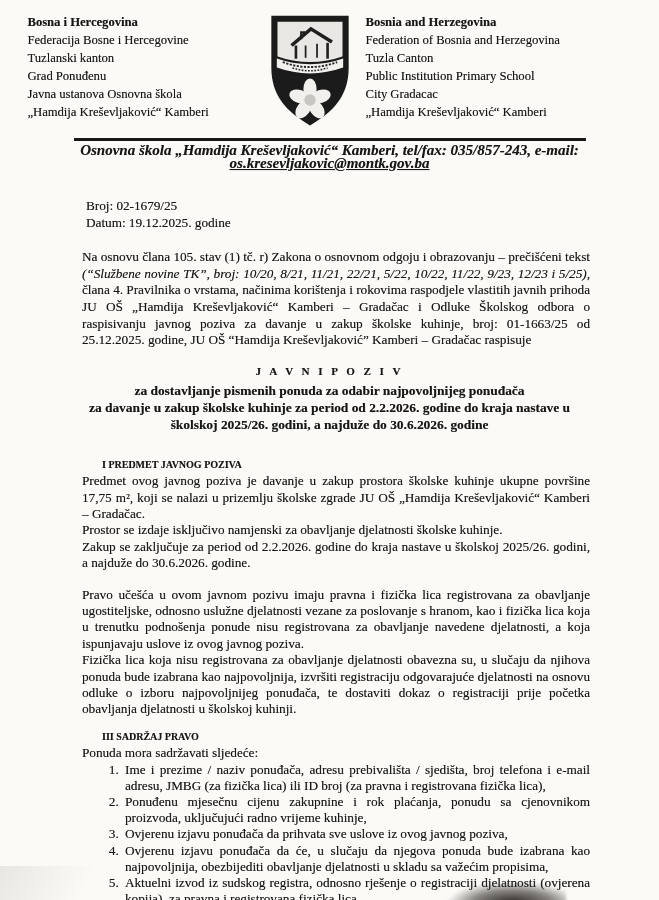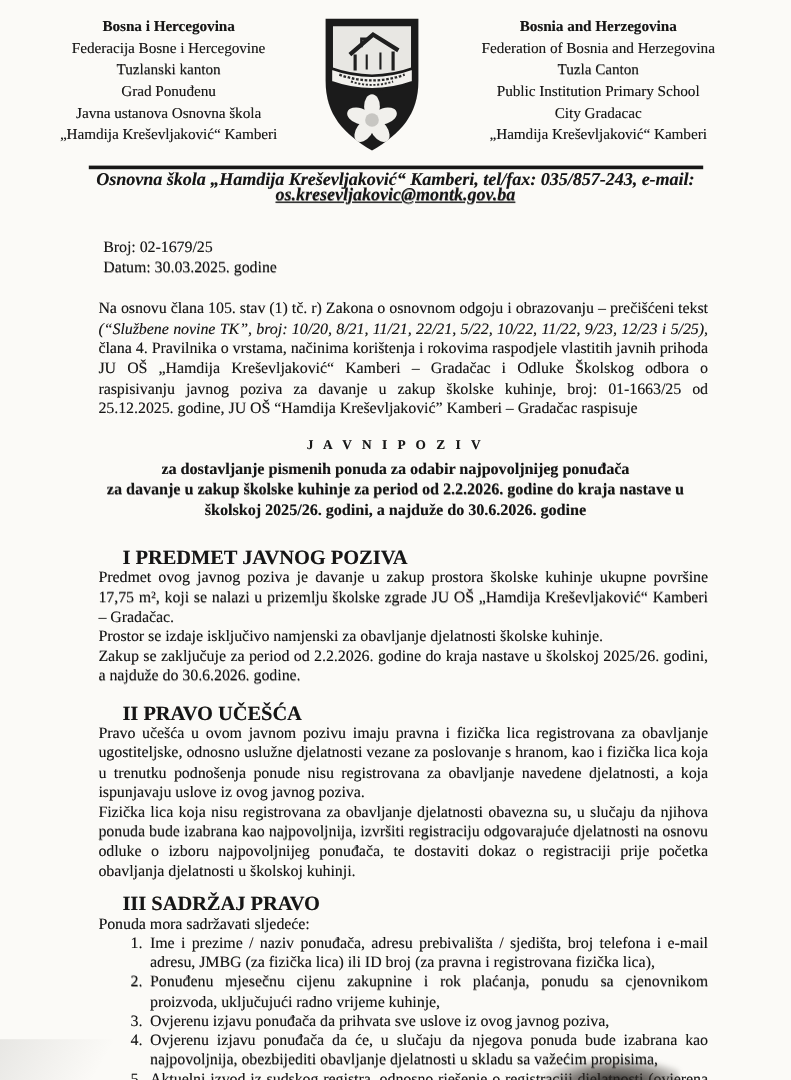--- a/index.html
+++ b/index.html
@@ -14,21 +14,21 @@
     background:#fbfaf7;
     color:#161616;
     overflow:hidden;
     text-shadow:0.2px 0.2px 0.35px rgba(15,15,15,0.45);
   }
   
   .doc-header {
     display:flex; justify-content:center; align-items:flex-start;
     gap:12px; padding-top:13px;
   }
-  .h-col { text-align:center; font-size:12.6px; line-height:18px; }
+  .h-col { text-align:left; font-size:12.6px; line-height:18px; }
   .h-left  { width:226px; }
   .h-right { width:266px; }
   .h-col .l0 { font-weight:bold; }
   .crest { width:88px; display:flex; justify-content:center; }
   .contact-block {
     width:512px; margin:9px auto 0;
     border-top:3px solid #171717;
     padding-top:3px;
     text-align:center;
     font-style:italic; font-weight:bold;
@@ -53,21 +53,21 @@
     font-size:13.4px; line-height:17px;
   }
   .t-main { font-size:11px; letter-spacing:3px; margin-bottom:2px; }
   .section {
     margin:0 69px 0 82px;
     font-size:13.2px; line-height:16.4px;
   }
   .s1 { margin-top:24px; }
   .s2 { margin-top:15px; }
   .s3 { margin-top:11px; }
-  .sec-heading { font-weight:bold; margin-left:20px; font-size:17px; }
+  .sec-heading { font-weight:bold; margin-left:20px; font-size:10px; }
   .section p { margin:0; text-align:justify; }
   ol.offer-list {
     margin:0; padding-left:40px;
     line-height:16.2px;
   }
   ol.offer-list li { text-align:justify; padding-left:3px; }
   
   .smudge {
     position:absolute; left:448px; top:882px;
     width:118px; height:22px;
@@ -131,42 +131,41 @@
       <div>„Hamdija Kreševljaković“ Kamberi</div>
     </div>
   </header>
 
   <div class="contact-block">
     <span>Osnovna škola „Hamdija Kreševljaković“ Kamberi, tel/fax: 035/857-243, e-mail: </span><span class="email">os.kresevljakovic@montk.gov.ba</span>
   </div>
 
   <div class="meta">
     <div>Broj: 02-1679/25</div>
-    <div>Datum: 30.03.2025. godine</div>
+    <div>Datum: 19.12.2025. godine</div>
   </div>
 
   <p class="legal">
     <span>Na osnovu člana 105. stav (1) tč. r) Zakona o osnovnom odgoju i obrazovanju – prečišćeni tekst </span><span class="it">(“Službene novine TK”, broj: 10/20, 8/21, 11/21, 22/21, 5/22, 10/22, 11/22, 9/23, 12/23 i 5/25), </span><span>člana 4. Pravilnika o vrstama, načinima korištenja i rokovima raspodjele vlastitih javnih prihoda JU OŠ „Hamdija Kreševljaković“ Kamberi – Gradačac i Odluke Školskog odbora o raspisivanju javnog poziva za davanje u zakup školske kuhinje, broj: 01-1663/25 od 25.12.2025. godine, JU OŠ “Hamdija Kreševljaković” Kamberi – Gradačac raspisuje</span>
   </p>
 
   <div class="title-block">
     <div class="t-main">J A V N I   P O Z I V</div>
     <div>za dostavljanje pismenih ponuda za odabir najpovoljnijeg ponuđača</div>
     <div>za davanje u zakup školske kuhinje za period od 2.2.2026. godine do kraja nastave u školskoj 2025/26. godini, a najduže do 30.6.2026. godine</div>
   </div>
 
   <div class="section s1">
     <div class="sec-heading">I PREDMET JAVNOG POZIVA</div>
     <p>Predmet ovog javnog poziva je davanje u zakup prostora školske kuhinje ukupne površine 17,75 m², koji se nalazi u prizemlju školske zgrade JU OŠ „Hamdija Kreševljaković“ Kamberi – Gradačac.</p>
     <p>Prostor se izdaje isključivo namjenski za obavljanje djelatnosti školske kuhinje.</p>
     <p>Zakup se zaključuje za period od 2.2.2026. godine do kraja nastave u školskoj 2025/26. godini, a najduže do 30.6.2026. godine.</p>
   </div>
 
   <div class="section s2">
-    <div class="sec-heading">II PRAVO UČEŠĆA</div>
     <p>Pravo učešća u ovom javnom pozivu imaju pravna i fizička lica registrovana za obavljanje ugostiteljske, odnosno uslužne djelatnosti vezane za poslovanje s hranom, kao i fizička lica koja u trenutku podnošenja ponude nisu registrovana za obavljanje navedene djelatnosti, a koja ispunjavaju uslove iz ovog javnog poziva.</p>
     <p>Fizička lica koja nisu registrovana za obavljanje djelatnosti obavezna su, u slučaju da njihova ponuda bude izabrana kao najpovoljnija, izvršiti registraciju odgovarajuće djelatnosti na osnovu odluke o izboru najpovoljnijeg ponuđača, te dostaviti dokaz o registraciji prije početka obavljanja djelatnosti u školskoj kuhinji.</p>
   </div>
 
   <div class="section s3">
     <div class="sec-heading">III SADRŽAJ PRAVO</div>
     <p>Ponuda mora sadržavati sljedeće:</p>
     <ol class="offer-list">
       <li>Ime i prezime / naziv ponuđača, adresu prebivališta / sjedišta, broj telefona i e-mail adresu, JMBG (za fizička lica) ili ID broj (za pravna i registrovana fizička lica),</li>
       <li>Ponuđenu mjesečnu cijenu zakupnine i rok plaćanja, ponudu sa cjenovnikom proizvoda, uključujući radno vrijeme kuhinje,</li>

